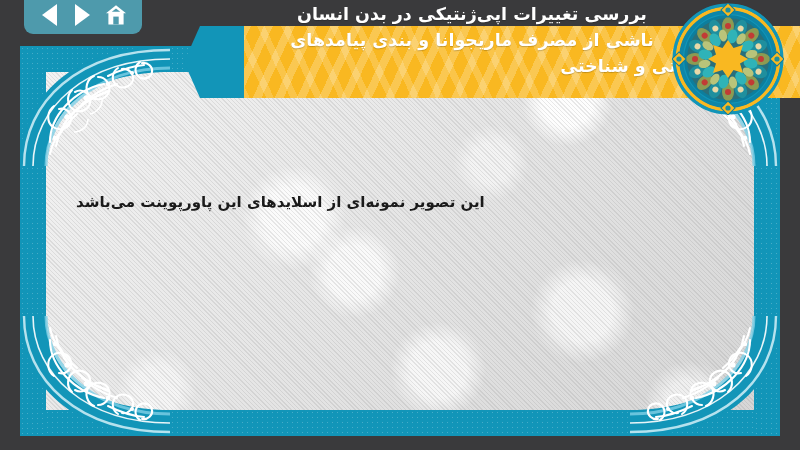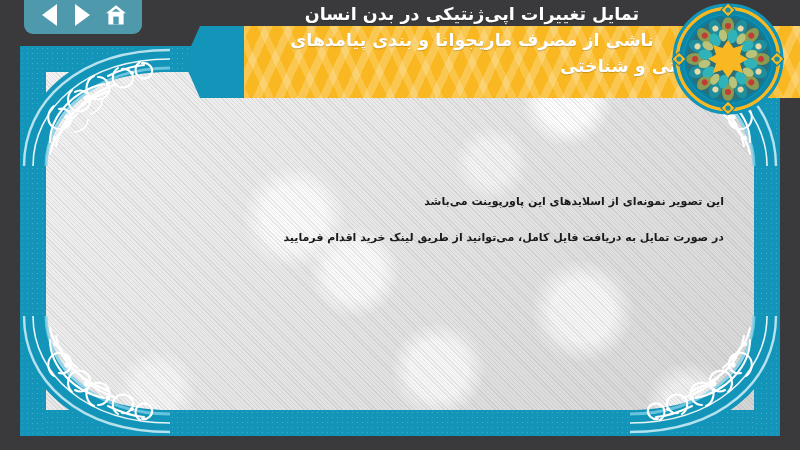--- a/index.html
+++ b/index.html
@@ -96,22 +96,22 @@
   .tl-1{ position:absolute; left:0; width:100%; top:1px; }
   .tl-2{ position:absolute; left:0; width:100%; top:27px; }
   .tl-3{ position:absolute; left:9px; width:100%; top:53px;text-align:right; }
 
   
   .medallion{ position:absolute; left:672px; top:3px; width:112px; height:112px; z-index:9; }
 
   
   .body-copy{
     position:absolute; left:56px; right:56px; top:138px;
-    direction:rtl; text-align:right;
-    color:#1a1a1a; font-size:11px; line-height:36px; font-weight:bold;
+    direction:rtl; text-align:left;
+    color:#1a1a1a; font-size:15px; line-height:36px; font-weight:bold;
     z-index:5;
   }
   .body-copy div{ white-space:nowrap; }
 </style>
 </head>
 <body>
 
 <div class="stage">
 
   <div class="navbar">
@@ -267,36 +267,35 @@
             <circle cx="88" cy="38" r="2.3"></circle>
               <circle cx="112" cy="27" r="2"></circle>
             <circle cx="35" cy="92" r="2.2"></circle>
           </g>
         </svg>
       </div>
     </div>
 
     <div class="body-copy">
       <div>این تصویر نمونه‌ای از اسلایدهای این پاورپوینت می‌باشد</div>
-      <div>در صورت تمایل به دریافت فایل کامل، می‌توانید از طریق لینک خرید اقدام فرمایید</div>
     </div>
   </div>
 
   <div class="title-banner">
     <div class="zig"></div>
     <div class="zig2"></div>
   </div>
   <div class="banner-arrow">
     <svg width="60" height="72" viewBox="0 0 60 72">
       <path d="M60 0 L60 72 L16 72 L0 36 L16 0 Z" fill="#1295b8"></path>
     </svg>
   </div>
 
   <div class="title-pos">
-    <div class="tl-1">تمایل تغییرات اپی‌ژنتیکی در بدن انسان</div>
+    <div class="tl-1">بررسی تغییرات اپی‌ژنتیکی در بدن انسان</div>
     <div class="tl-2">ناشی از مصرف ماریجوانا و بندی پیامدهای</div>
     <div class="tl-3">زیستی و شناختی</div>
   </div>
 
   <div class="medallion">
     <svg width="112" height="112" viewBox="0 0 112 112">
       <circle cx="56" cy="56" r="55" fill="#1295b8"></circle>
       <circle cx="56" cy="56" r="51" fill="#f9b821"></circle>
       <circle cx="56" cy="56" r="47" fill="#1295b8"></circle>
       <circle cx="56" cy="56" r="44" fill="#0d7e9d"></circle>

